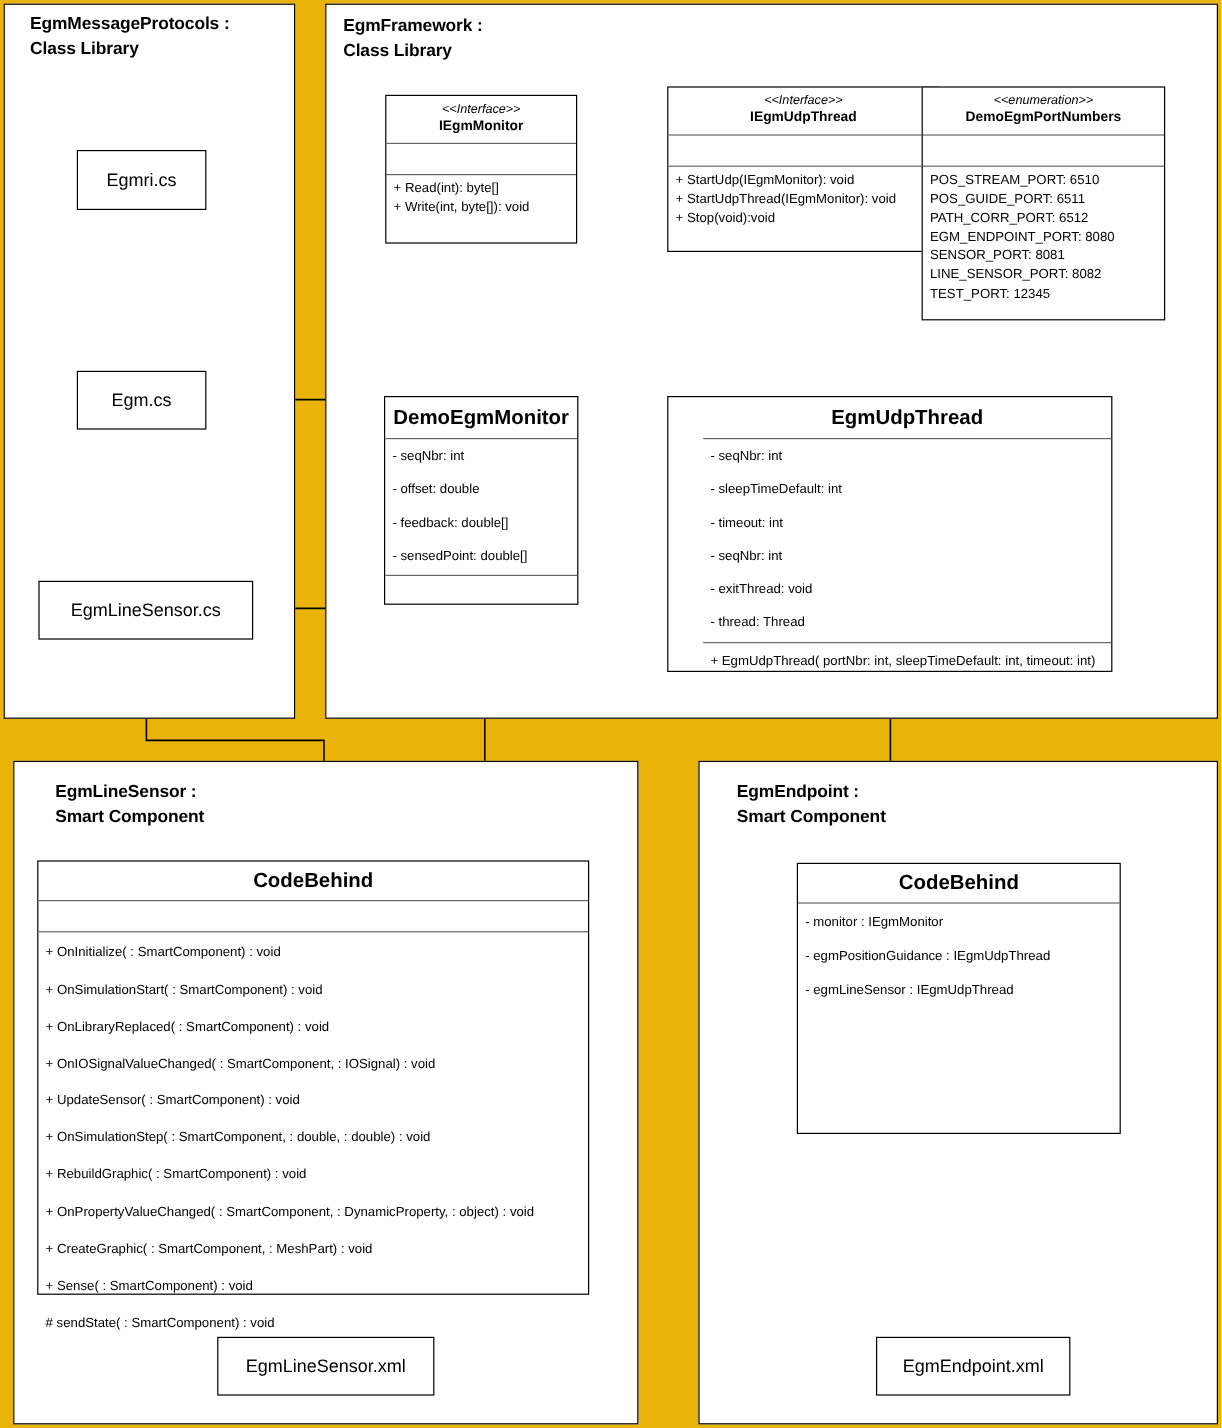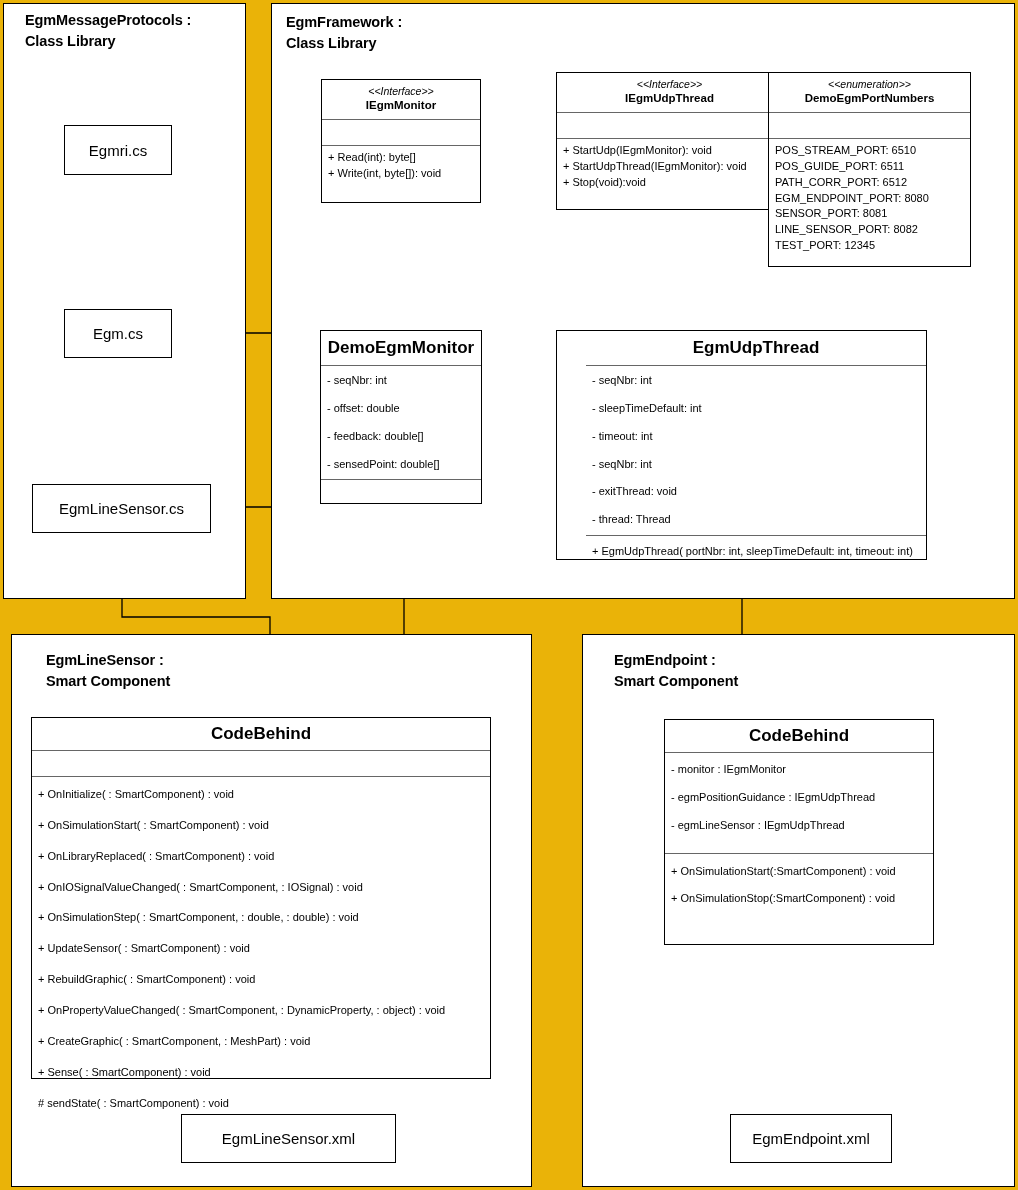--- a/index.html
+++ b/index.html
@@ -243,50 +243,46 @@
   <div class="cls" style="left:31px; top:717px; width:460px; height:362px;">
     <div class="cls-header" style="padding-top:5px; padding-bottom:5px;">
       <span class="cls-name big">CodeBehind</span>
     </div>
     <div class="cls-compart empty" style="height:25px;"></div>
     <div class="cls-compart nb roomy" style="flex:1; padding-top:10px;">
       <div class="row">+ OnInitialize( : SmartComponent) : void</div>
       <div class="row">+ OnSimulationStart( : SmartComponent) : void</div>
       <div class="row">+ OnLibraryReplaced( : SmartComponent) : void</div>
       <div class="row">+ OnIOSignalValueChanged( : SmartComponent, : IOSignal) : void</div>
+      <div class="row">+ UpdateSensor( : SmartComponent) : void</div>
       <div class="row">+ OnSimulationStep( : SmartComponent, : double, : double) : void</div>
-      <div class="row">+ UpdateSensor( : SmartComponent) : void</div>
       <div class="row">+ RebuildGraphic( : SmartComponent) : void</div>
       <div class="row">+ OnPropertyValueChanged( : SmartComponent, : DynamicProperty, : object) : void</div>
       <div class="row">+ CreateGraphic( : SmartComponent, : MeshPart) : void</div>
       <div class="row">+ Sense( : SmartComponent) : void</div>
       <div class="row"># sendState( : SmartComponent) : void</div>
     </div>
   </div>
 
-  <div class="filebox" style="left:181px; top:1114px; width:215px; height:49px;text-align:right;">
+  <div class="filebox" style="left:181px; top:1114px; width:181px; height:49px;text-align:right;">
     <span>EgmLineSensor.xml</span>
   </div>
 
   <div class="pkg" style="left:582px; top:634px; width:433px; height:553px;"></div>
   <div class="pkg-title" style="left:614px; top:650px; width:230px;">EgmEndpoint :
 Smart Component</div>
 
   <div class="cls" style="left:664px; top:719px; width:270px; height:226px;">
     <div class="cls-header" style="padding-top:5px; padding-bottom:5px;">
       <span class="cls-name big">CodeBehind</span>
     </div>
     <div class="cls-compart med" style="padding-top:9px; padding-bottom:20px;">
       <div class="row">- monitor : IEgmMonitor</div>
       <div class="row">- egmPositionGuidance : IEgmUdpThread</div>
       <div class="row">- egmLineSensor : IEgmUdpThread</div>
     </div>
-    <div class="cls-compart nb med" style="flex:1; padding-top:10px;">
-      <div class="row">+ OnSimulationStart(:SmartComponent) : void</div>
-      <div class="row">+ OnSimulationStop(:SmartComponent) : void</div>
-    </div>
   </div>
 
   <div class="filebox" style="left:730px; top:1114px; width:162px; height:49px;">
     <span>EgmEndpoint.xml</span>
   </div>
 
 </div>
 
 </body></html>

